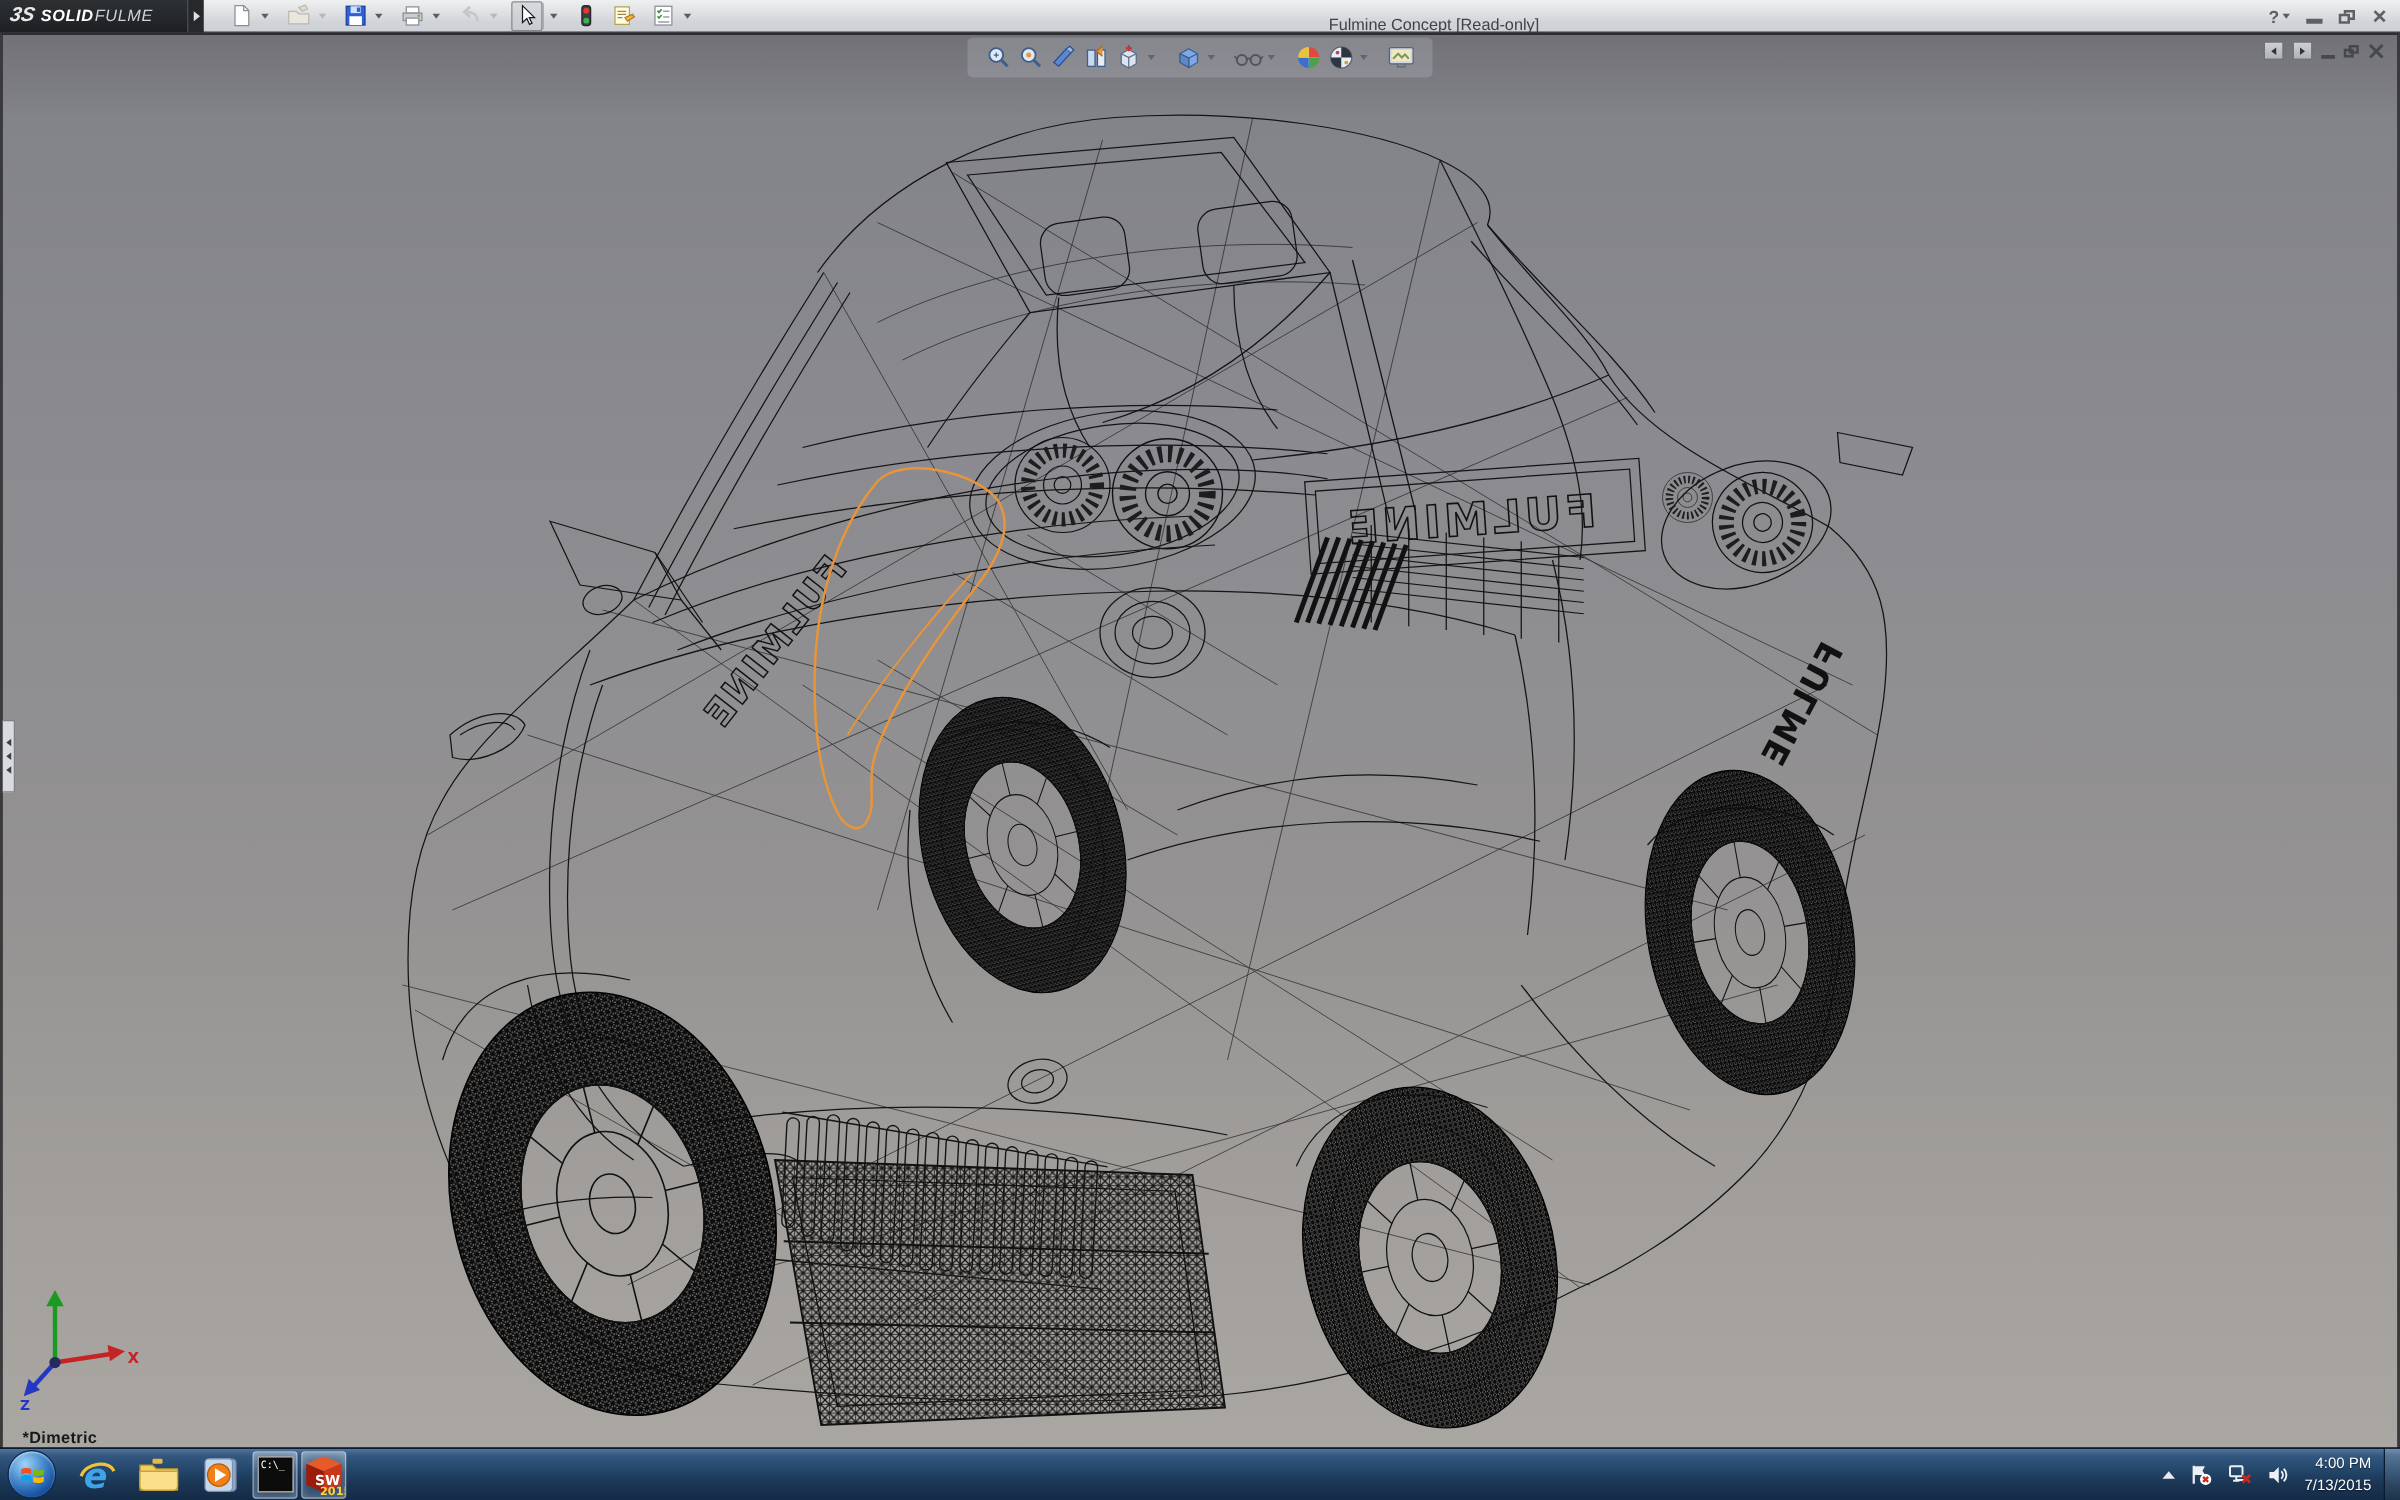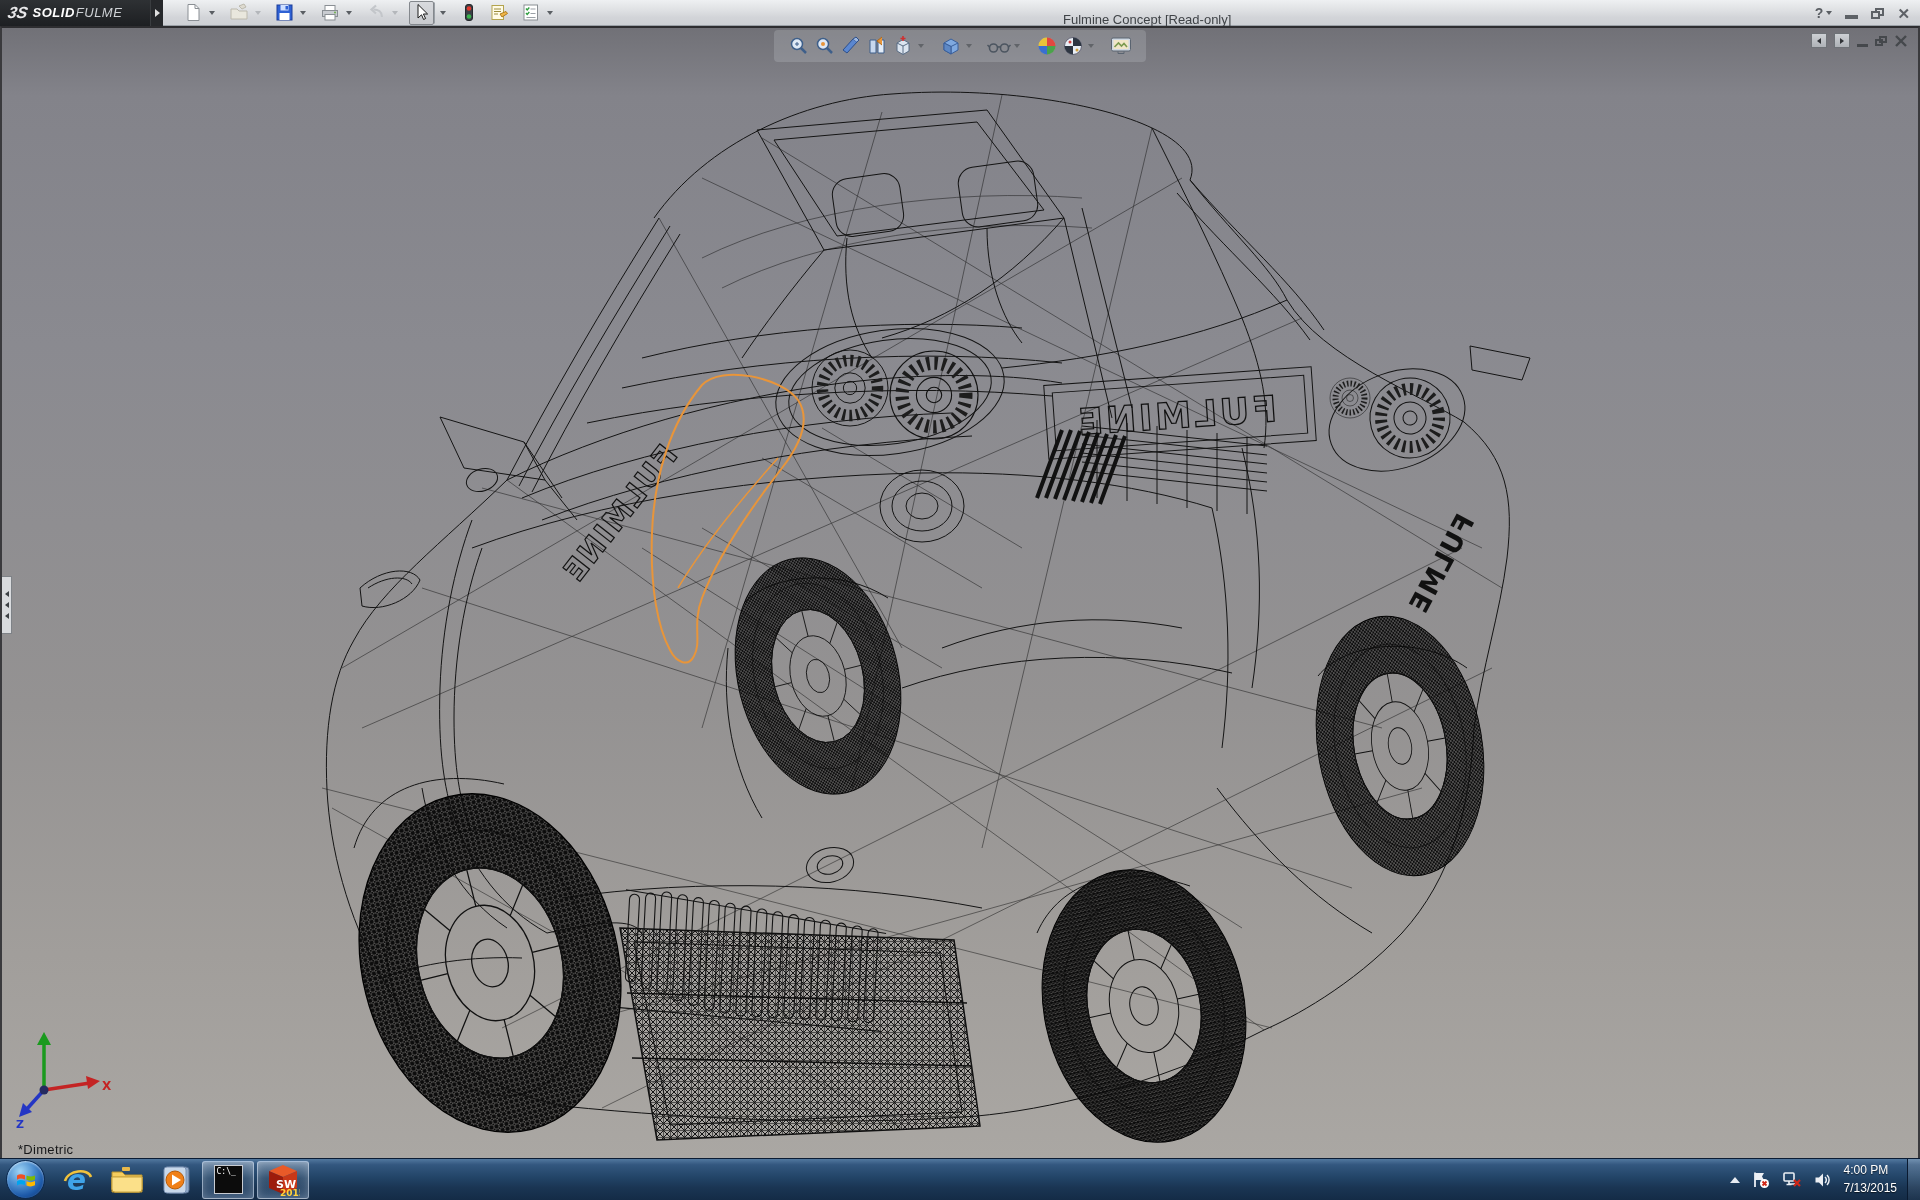--- a/index.html
+++ b/index.html
@@ -47,32 +47,32 @@
   .d-min { width:11px; height:3px; background:#45484c; margin-top:9px; }
   .d-rest { position:relative; width:12px; height:10px; }
   .d-rest .r1 { position:absolute; right:0; top:0; width:8px; height:7px; border:2px solid #45484c; }
   .d-rest .r2 { position:absolute; left:0; bottom:0; width:8px; height:7px; border:2px solid #45484c; }
 
   
   .ftab { position:absolute; left:0; top:548px; width:10px; height:58px; background:#d9dbde; border:1px solid #7e8287; border-left:none; display:flex; flex-direction:column; align-items:center; justify-content:center; gap:5px; }
   .ftab i { width:0; height:0; border-right:4px solid #3c4044; border-top:3px solid transparent; border-bottom:3px solid transparent; }
 
   .triad { position:absolute; left:12px; bottom:30px; }
-  .viewlabel { position:absolute; left:16px; bottom:1px; font-size:13px; font-weight:normal; color:#17181a; letter-spacing:.3px; }
+  .viewlabel { position:absolute; left:16px; bottom:1px; font-size:13px; font-weight:bold; color:#17181a; letter-spacing:.3px; }
 
   
   .taskbar { height:42px; background:linear-gradient(180deg,#52789f 0%,#33577f 14%,#224467 45%,#1a3553 70%,#142b46 100%); border-top:1px solid #0b1c33; display:flex; align-items:center; position:relative; }
   .orb { width:39px; height:39px; margin:0 10px 0 6px; border-radius:50%; background:radial-gradient(circle at 35% 28%,#9fd4f5 0%,#4d8fd0 38%,#1d59a8 68%,#0d3268 100%); border:1px solid #0c2a50; box-shadow:inset 0 1px 2px rgba(255,255,255,.6); display:flex; align-items:center; justify-content:center; }
   .tapp { width:46px; height:38px; display:flex; align-items:center; justify-content:center; margin-right:3px; border:1px solid transparent; }
-  .tapp.active { width:52px; background:linear-gradient(180deg,rgba(255,255,255,.30),rgba(255,255,255,.10) 45%,rgba(130,175,225,.28)); border:1px solid rgba(230,240,255,.55); border-radius:3px; box-shadow:inset 0 0 8px rgba(255,255,255,.25); }
+  .tapp.active { width:36px; background:linear-gradient(180deg,rgba(255,255,255,.30),rgba(255,255,255,.10) 45%,rgba(130,175,225,.28)); border:1px solid rgba(230,240,255,.55); border-radius:3px; box-shadow:inset 0 0 8px rgba(255,255,255,.25); }
   .cmdbox { width:29px; height:29px; background:#0c0c0c; border:1px solid #c8ccd2; color:#fff; font-family:"DejaVu Sans Mono",monospace; font-size:8px; padding:2px 2px; line-height:1; }
   .tray { position:absolute; right:0; top:0; height:100%; display:flex; align-items:center; }
   .tico { margin-right:12px; display:flex; align-items:center; }
   .tri-up { width:0; height:0; border-bottom:6px solid #e8ecf2; border-left:5px solid transparent; border-right:5px solid transparent; }
-  .clock { color:#fff; font-size:12px; text-align:left; line-height:1.45; text-shadow:0 1px 1px rgba(0,0,0,.6); margin-right:10px; }
+  .clock { color:#fff; font-size:12px; text-align:right; line-height:1.45; text-shadow:0 1px 1px rgba(0,0,0,.6); margin-right:10px; }
   .showdesk { width:13px; height:100%; border-left:1px solid #0a1a30; background:linear-gradient(180deg,rgba(255,255,255,.18),rgba(255,255,255,.04)); }
 
   svg text { font-family:"DejaVu Sans",sans-serif; }
 </style>
 </head>
 <body>
 
 <div class="titlebar">
   <div class="logo">
     <span class="glyph">3S</span>

